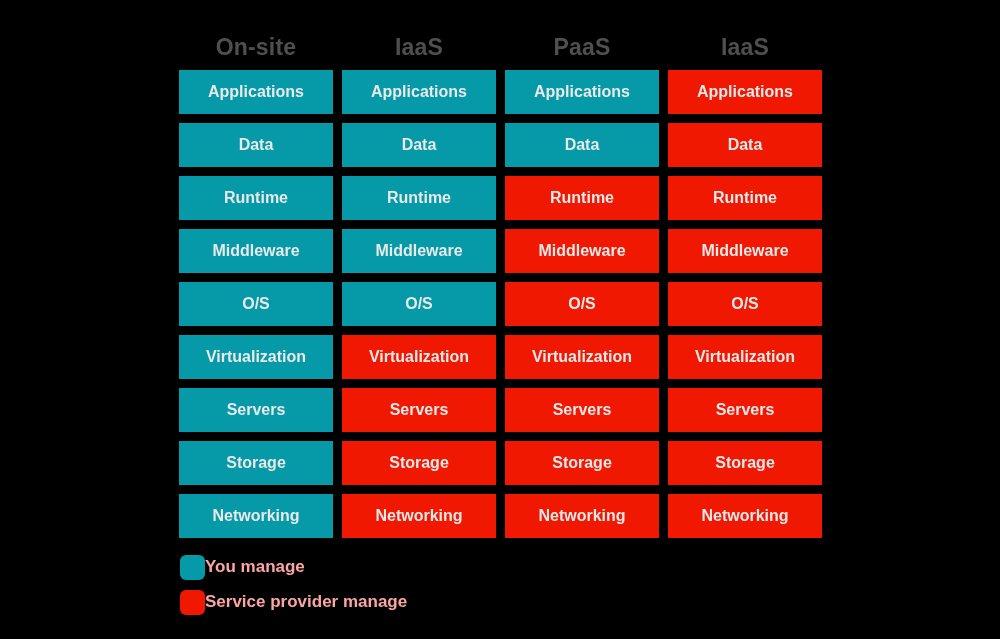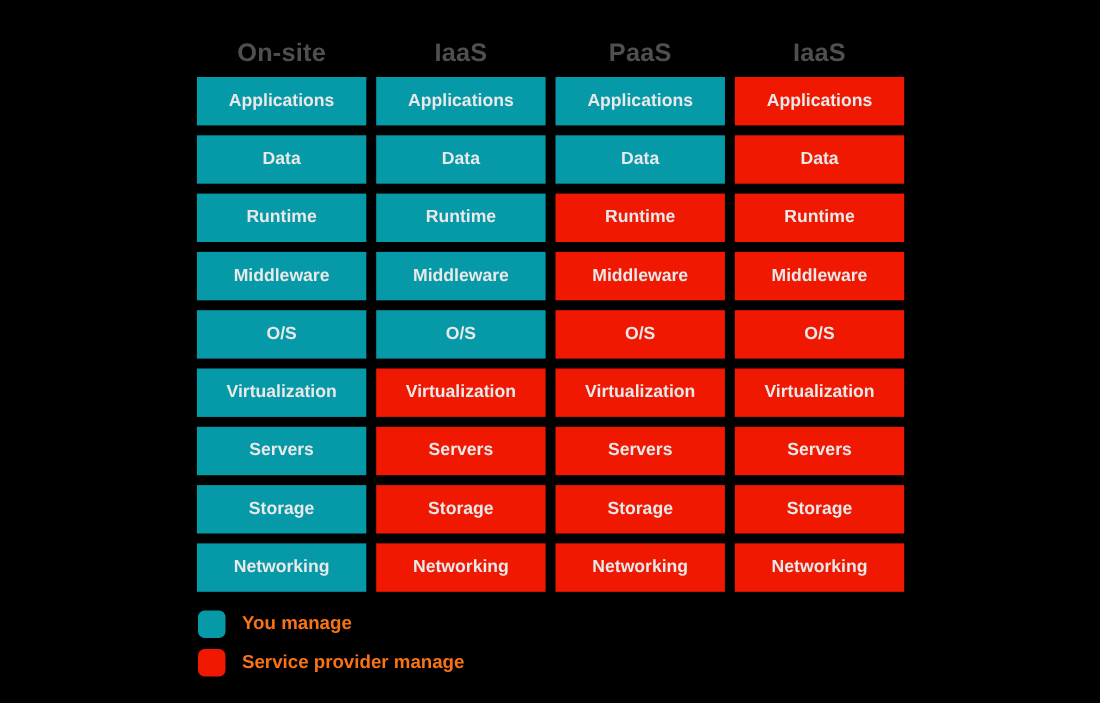--- a/index.html
+++ b/index.html
@@ -104,24 +104,23 @@
     border-radius: 6px;
     flex: 0 0 auto;
   }
   .legend-swatch.you {
     background: #0699a8;
   }
   .legend-swatch.provider {
     background: #f01800;
   }
   .legend-label {
-    margin-left: 15px;
     font-size: 17px;
     font-weight: bold;
-    color: #f97316;
+    color: #fca5a5;
     white-space: nowrap;
   }
 </style>
 </head>
 <body>
 
 <div id="diagram">
 
   <div class="matrix">
 

